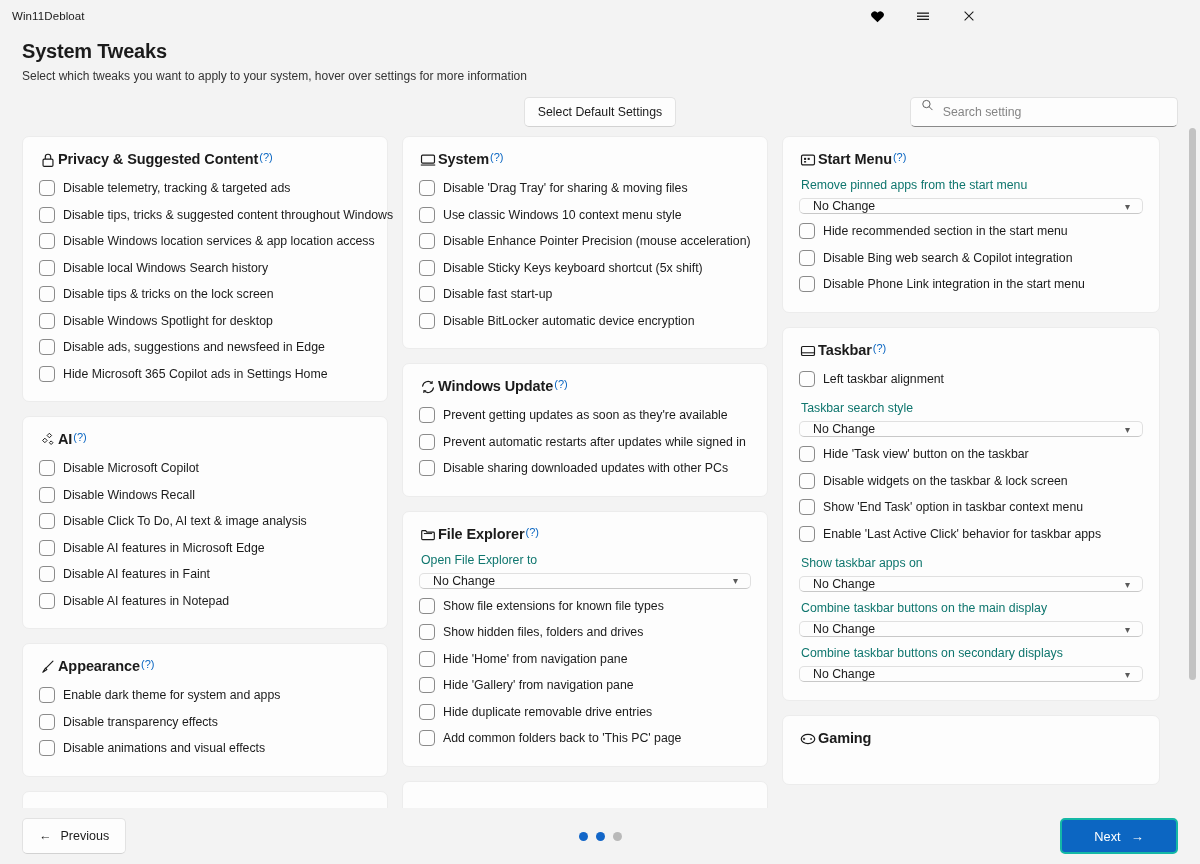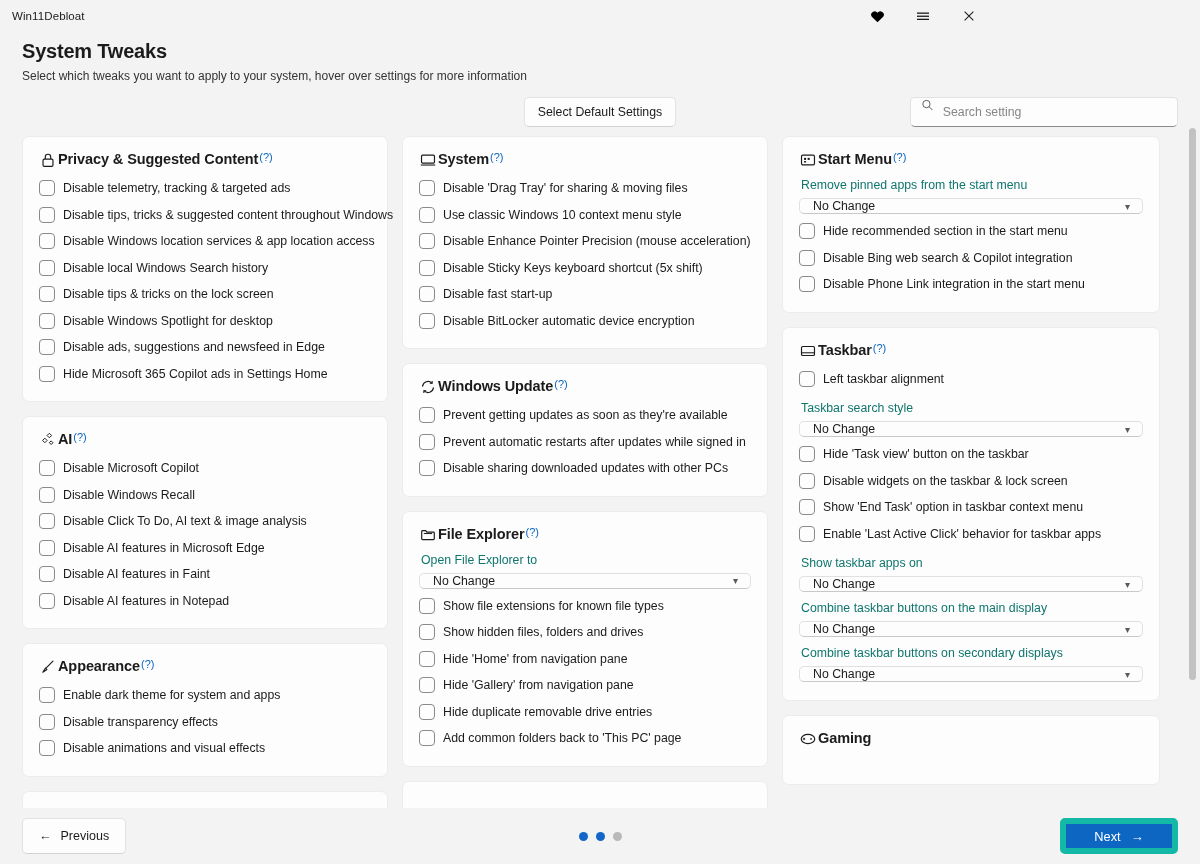--- a/index.html
+++ b/index.html
@@ -169,21 +169,21 @@
     position: absolute; left: 0; right: 0;
     display: flex; justify-content: center; gap: 8px;
     pointer-events: none;
   }
   .dot { width: 9px; height: 9px; border-radius: 50%; background: #b9b9b9; pointer-events: auto; }
   .dot.on { background: #1266c8; }
   .next-btn {
     position: absolute; right: 22px;
     height: 36px; width: 118px;
     background: #0c66c2;
-    border: 6px solid #14b8a6;
+    border: 2px solid #14b8a6;
     border-radius: 5px;
     color: #fff; font-size: 12.8px;
     display: flex; align-items: center; justify-content: center; gap: 10px;
     cursor: default;
     font-family: "Liberation Sans", sans-serif;
   }
   .arrow { font-size: 13px; }
 </style>
 </head>
 <body>

